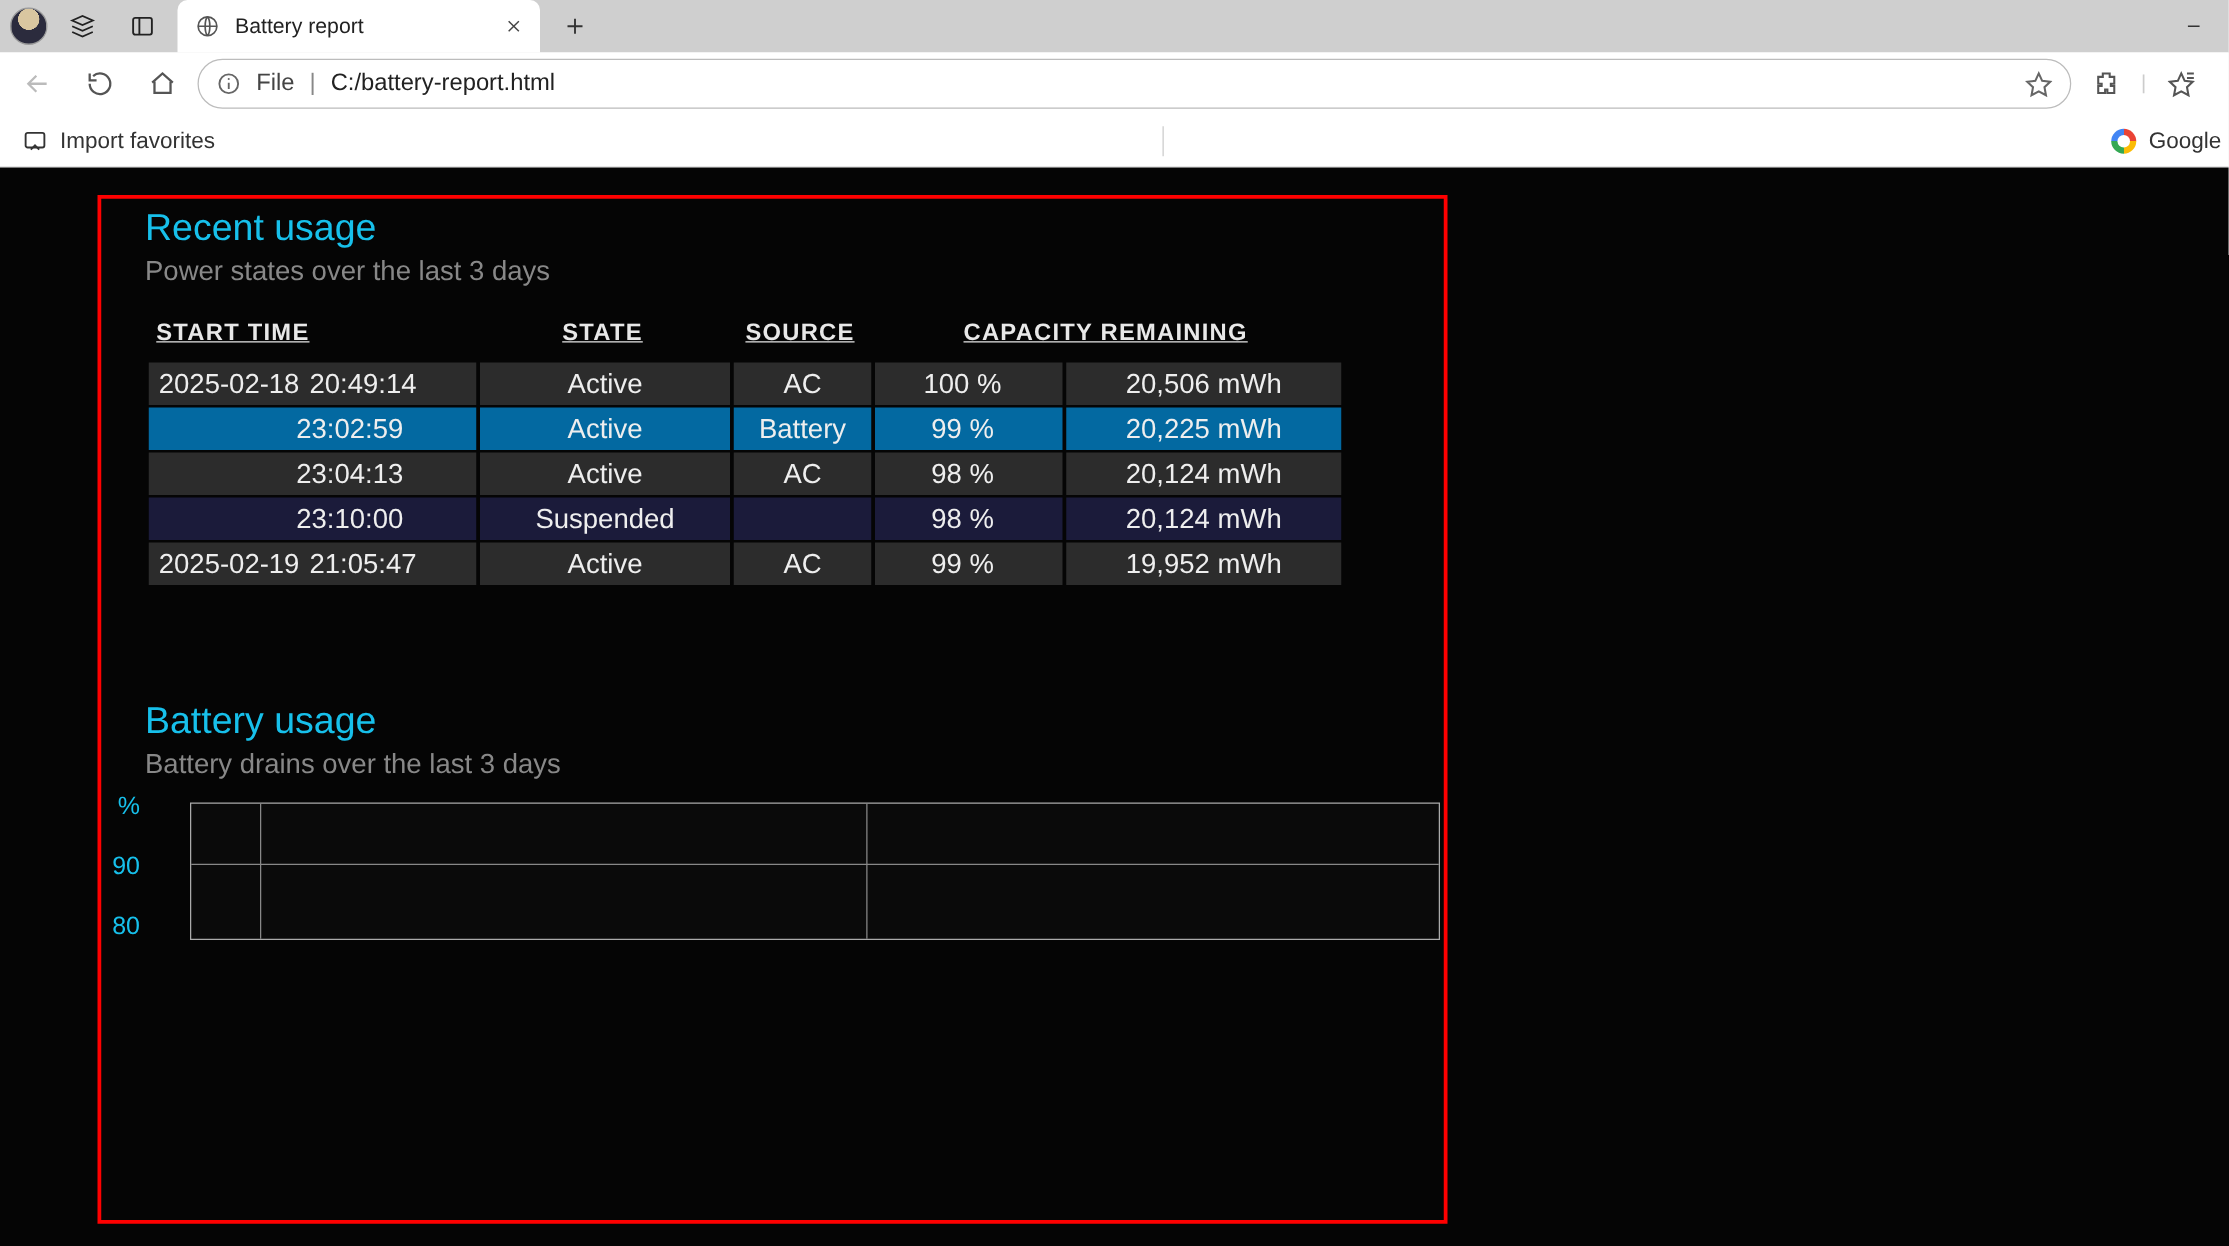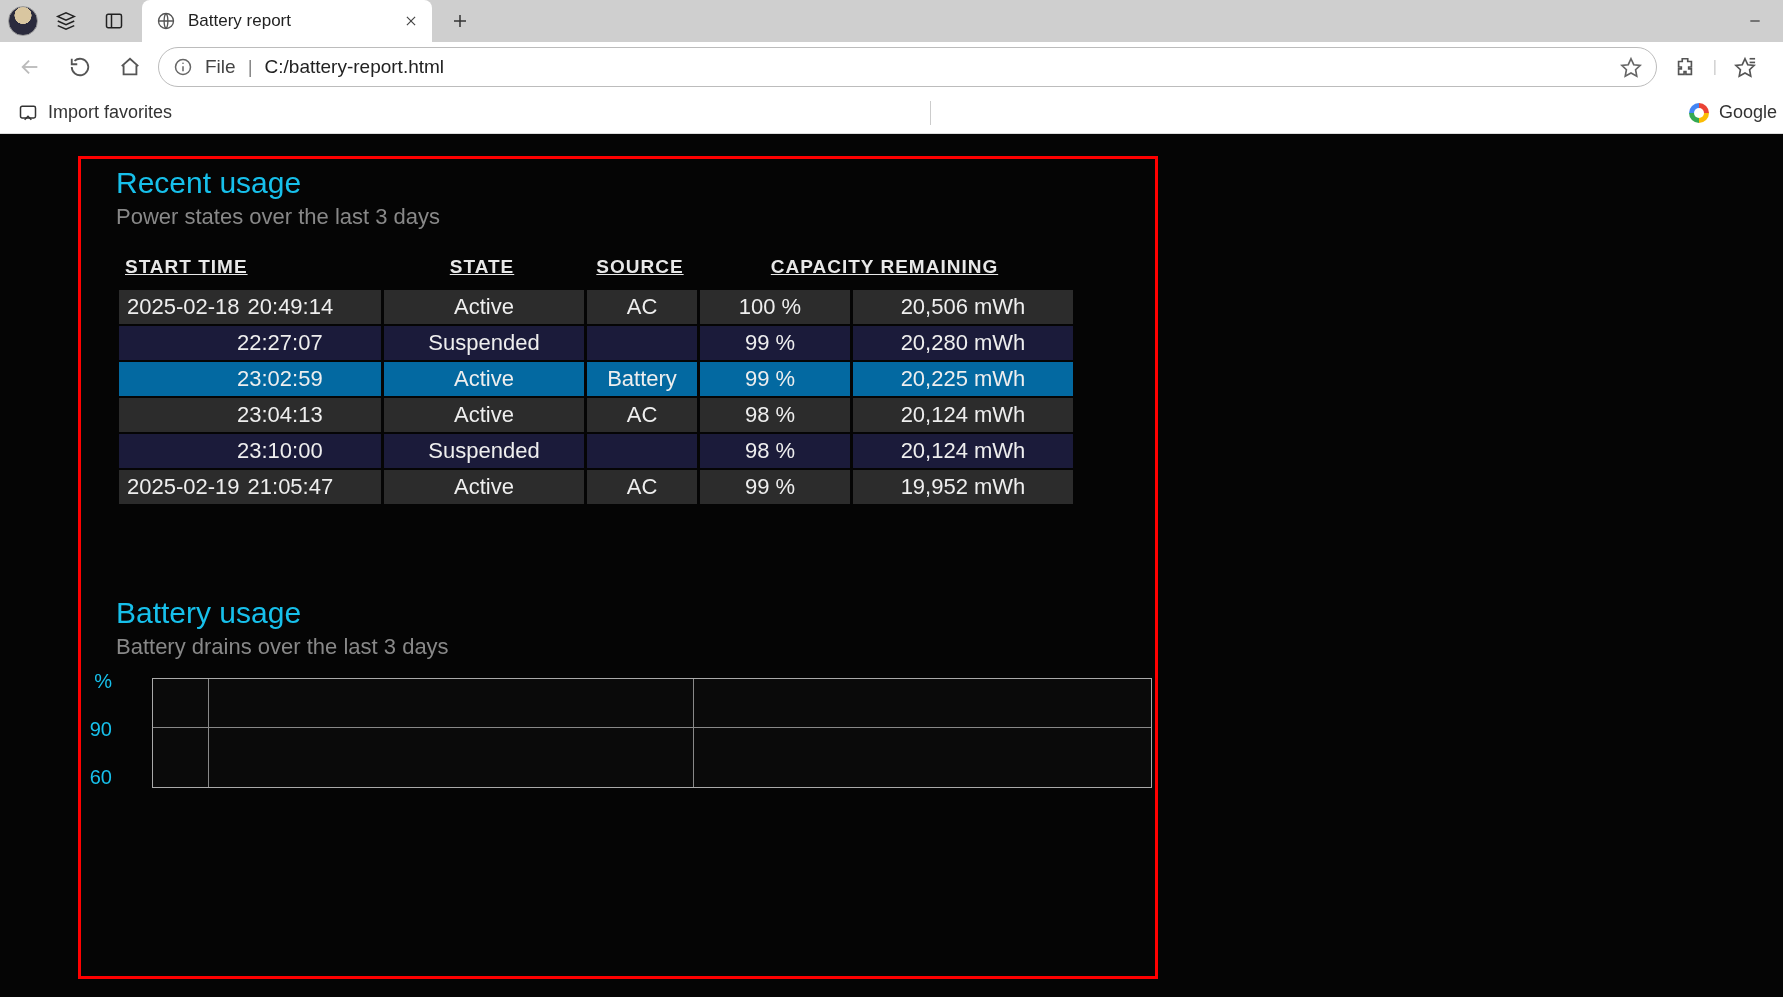--- a/index.html
+++ b/index.html
@@ -247,27 +247,20 @@
         </tr>
       </thead>
       <tbody id="usage-body">
           <tr class="ac">
             <td class="dt"><span class="date">2025-02-18</span><span class="time">20:49:14</span></td>
             <td>Active</td>
             <td>AC</td>
             <td class="capl">100 %</td>
             <td class="capr">20,506 mWh</td>
           </tr>
-          <tr class="susp">
-            <td class="dt"><span class="date"></span><span class="time">22:27:07</span></td>
-            <td>Suspended</td>
-            <td></td>
-            <td class="capl">99 %</td>
-            <td class="capr">20,280 mWh</td>
-          </tr>
           <tr class="batt">
             <td class="dt"><span class="date"></span><span class="time">23:02:59</span></td>
             <td>Active</td>
             <td>Battery</td>
             <td class="capl">99 %</td>
             <td class="capr">20,225 mWh</td>
           </tr>
           <tr class="ac">
             <td class="dt"><span class="date"></span><span class="time">23:04:13</span></td>
             <td>Active</td>
@@ -294,21 +287,21 @@
   </div>
 
   <div class="section chart-area">
     <div class="h2">Battery usage</div>
     <div class="sub">Battery drains over the last 3 days</div>
 
     <div class="chartwrap">
       <div class="ylabels">
         <div>%</div>
         <div>90</div>
-        <div>60</div>
+        <div>80</div>
       </div>
       <div class="grid">
         <div class="hline" style="top:48px;"></div>
         <div class="vline" style="left:55px;"></div>
         <div class="vline" style="left:540px;"></div>
       </div>
     </div>
   </div>
 </div>
 

